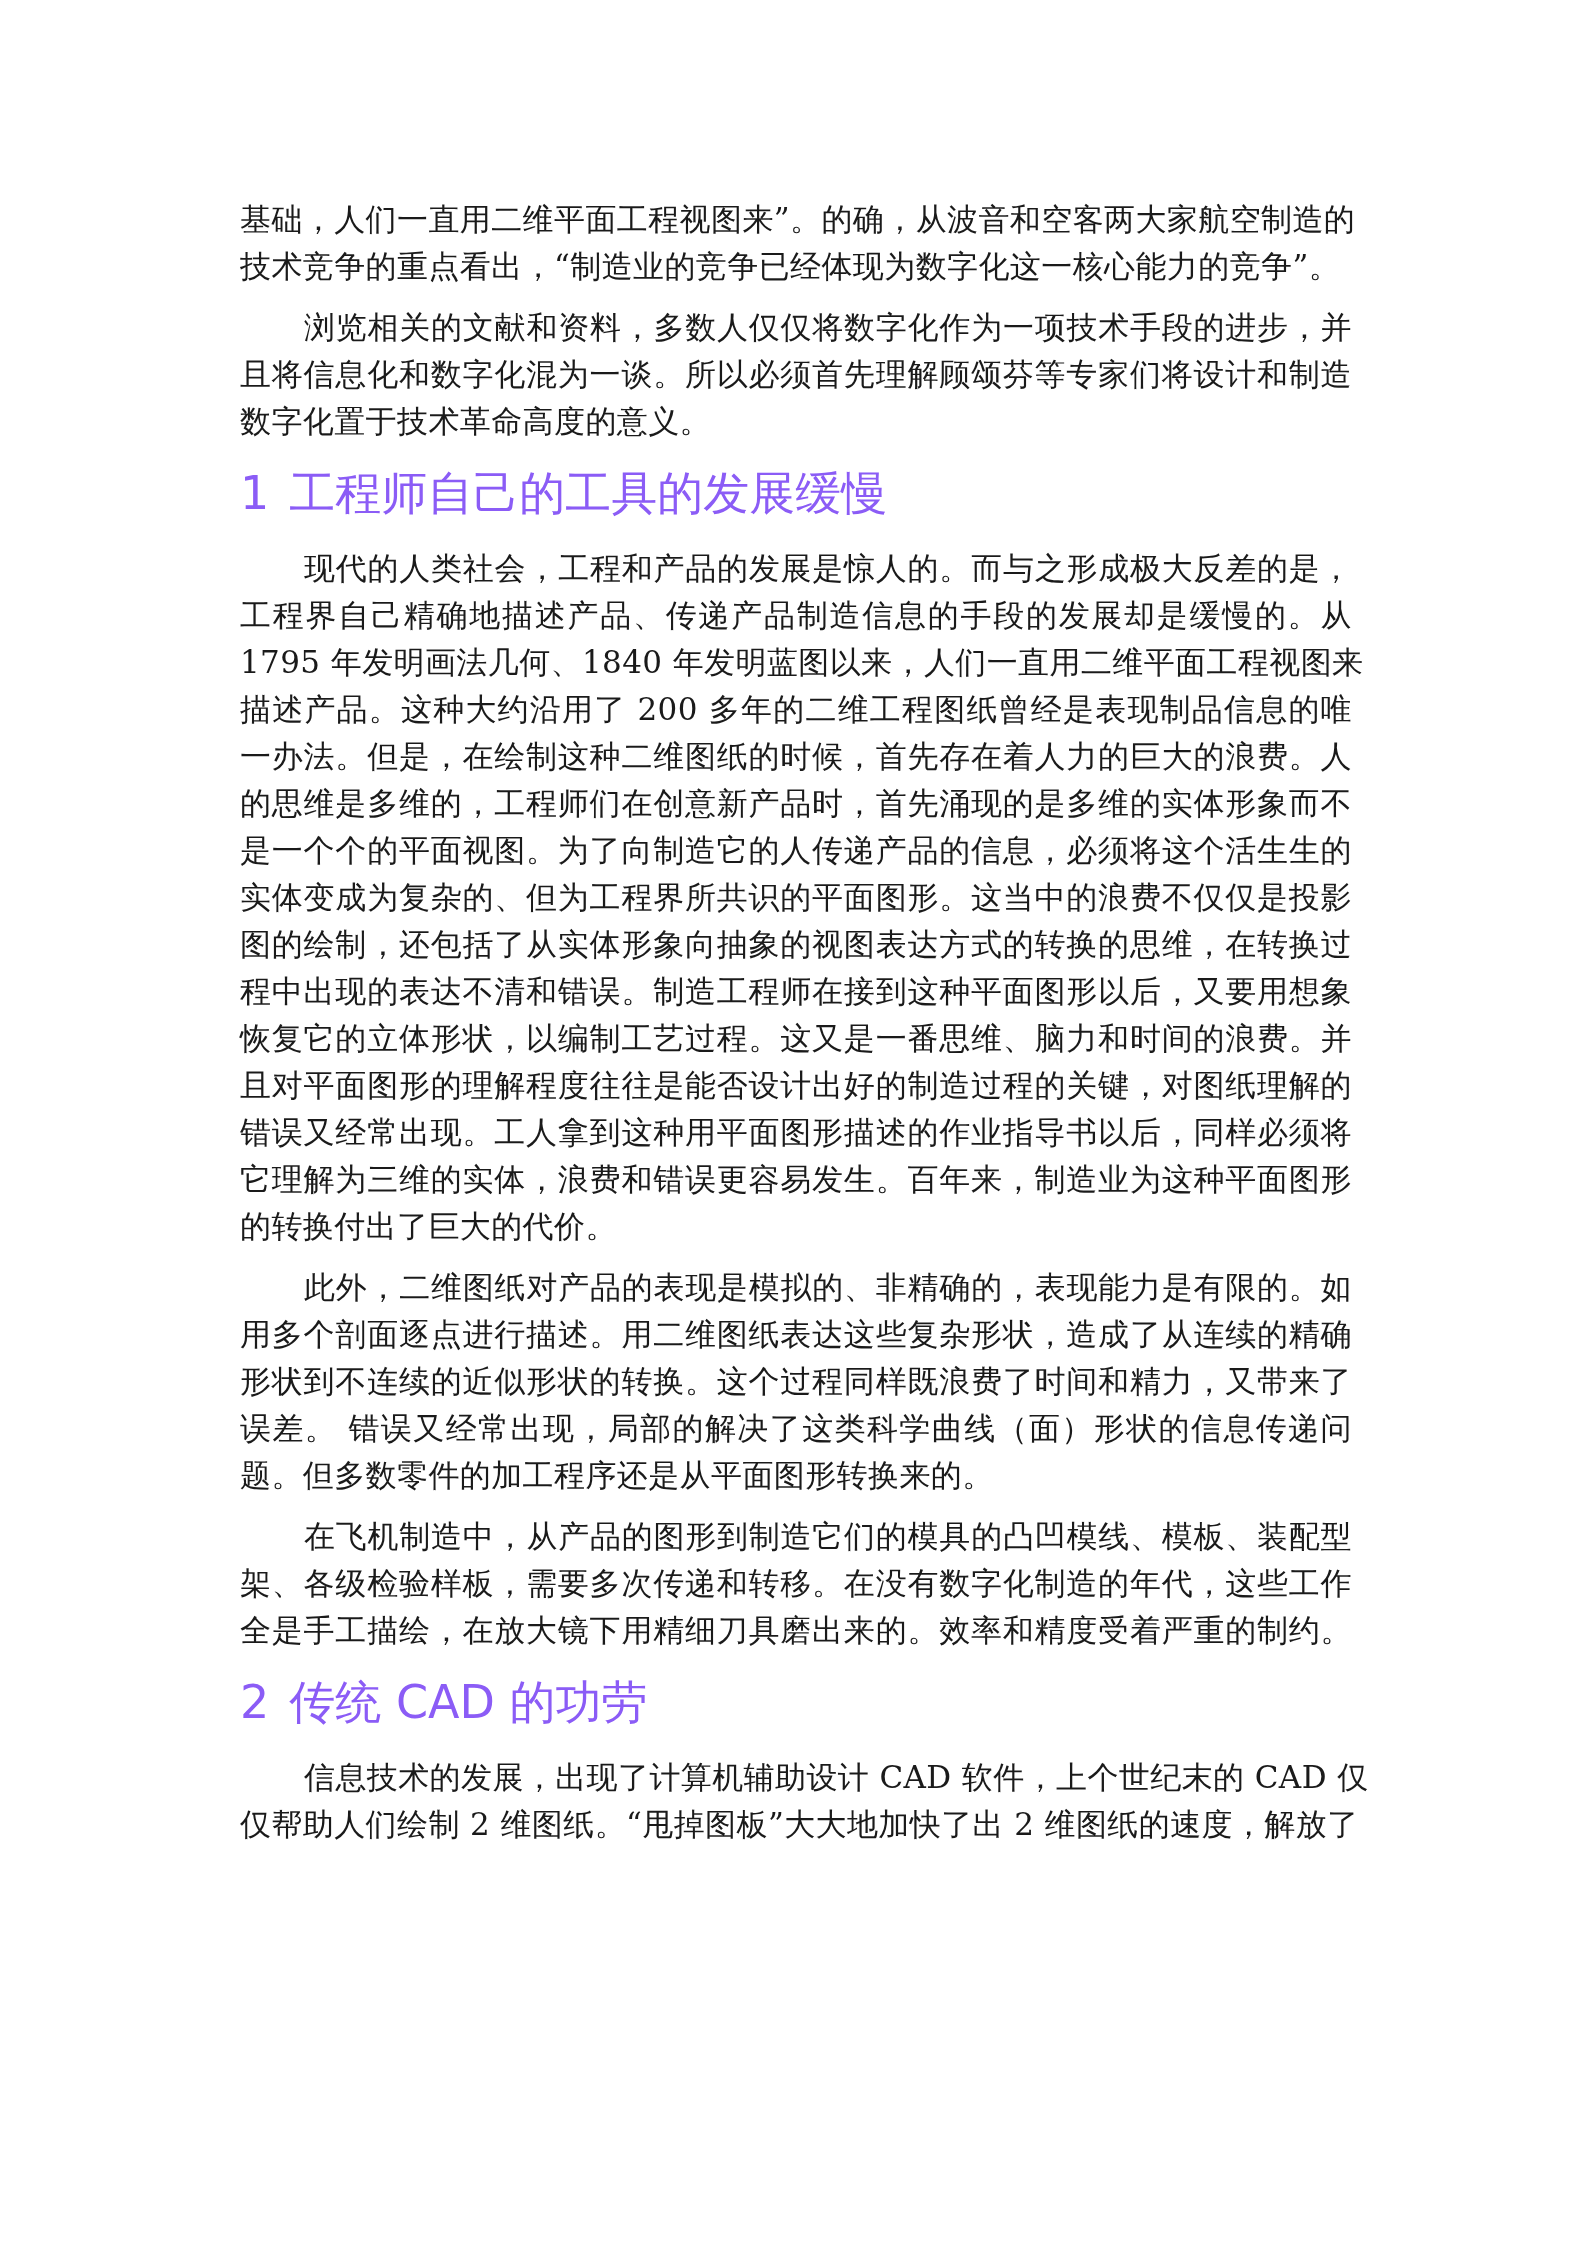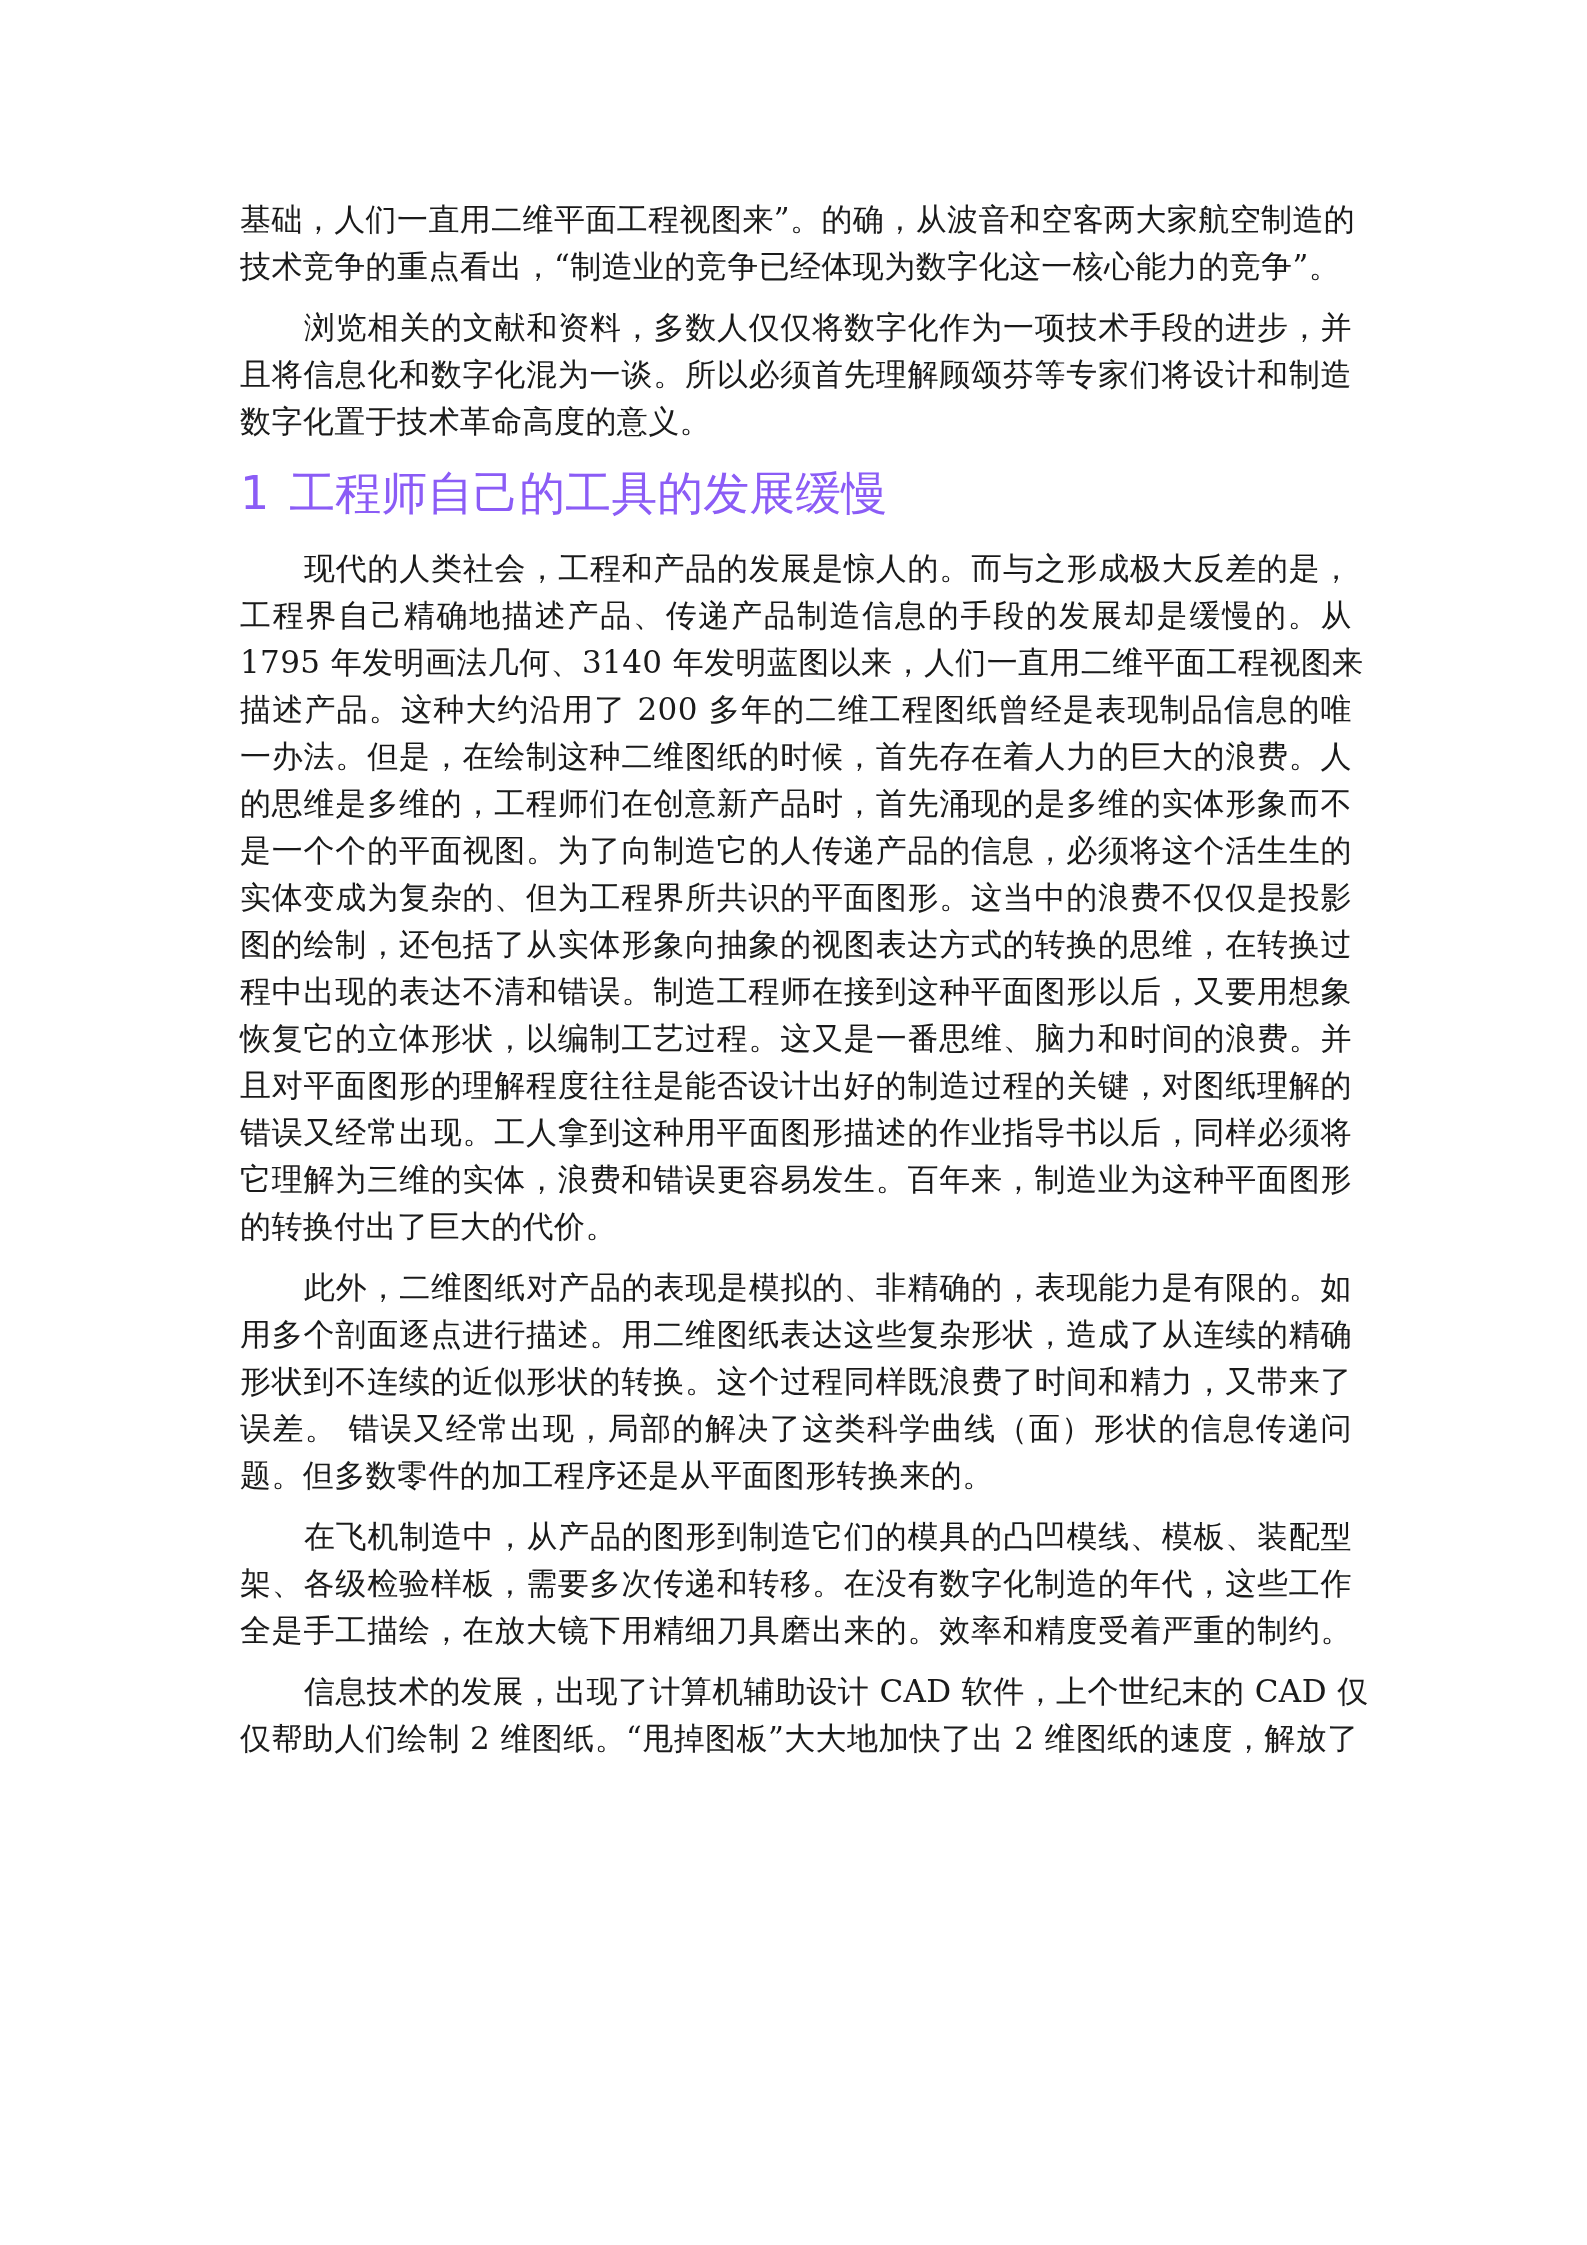--- a/index.html
+++ b/index.html
@@ -68,21 +68,21 @@
     <div class="line last">数字化置于技术革命高度的意义。</div>
   </div>
 
   <div class="heading">
     <span class="num">1</span><span>工程师自己的工具的发展缓慢</span>
   </div>
 
   <div class="para">
     <div class="line indent">现代的人类社会，工程和产品的发展是惊人的。而与之形成极大反差的是，</div>
     <div class="line">工程界自己精确地描述产品、传递产品制造信息的手段的发展却是缓慢的。从</div>
-    <div class="line">1795 年发明画法几何、3140 年发明蓝图以来，人们一直用二维平面工程视图来</div>
+    <div class="line">1795 年发明画法几何、1840 年发明蓝图以来，人们一直用二维平面工程视图来</div>
     <div class="line">描述产品。这种大约沿用了 200 多年的二维工程图纸曾经是表现制品信息的唯</div>
     <div class="line">一办法。但是，在绘制这种二维图纸的时候，首先存在着人力的巨大的浪费。人</div>
     <div class="line">的思维是多维的，工程师们在创意新产品时，首先涌现的是多维的实体形象而不</div>
     <div class="line">是一个个的平面视图。为了向制造它的人传递产品的信息，必须将这个活生生的</div>
     <div class="line">实体变成为复杂的、但为工程界所共识的平面图形。这当中的浪费不仅仅是投影</div>
     <div class="line">图的绘制，还包括了从实体形象向抽象的视图表达方式的转换的思维，在转换过</div>
     <div class="line">程中出现的表达不清和错误。制造工程师在接到这种平面图形以后，又要用想象</div>
     <div class="line">恢复它的立体形状，以编制工艺过程。这又是一番思维、脑力和时间的浪费。并</div>
     <div class="line">且对平面图形的理解程度往往是能否设计出好的制造过程的关键，对图纸理解的</div>
     <div class="line">错误又经常出现。工人拿到这种用平面图形描述的作业指导书以后，同样必须将</div>
@@ -97,19 +97,22 @@
     <div class="line">误差。 错误又经常出现，局部的解决了这类科学曲线（面）形状的信息传递问</div>
     <div class="line last">题。但多数零件的加工程序还是从平面图形转换来的。</div>
   </div>
 
   <div class="para">
     <div class="line indent">在飞机制造中，从产品的图形到制造它们的模具的凸凹模线、模板、装配型</div>
     <div class="line">架、各级检验样板，需要多次传递和转移。在没有数字化制造的年代，这些工作</div>
     <div class="line">全是手工描绘，在放大镜下用精细刀具磨出来的。效率和精度受着严重的制约。</div>
   </div>
 
+  <div class="heading">
+    <span class="num">2</span><span>传统 CAD 的功劳</span>
+  </div>
 
   <div class="para">
     <div class="line indent">信息技术的发展，出现了计算机辅助设计 CAD  软件，上个世纪末的 CAD  仅</div>
     <div class="line">仅帮助人们绘制 2 维图纸。“甩掉图板”大大地加快了出 2 维图纸的速度，解放了</div>
   </div>
 
 </div>
 
 </body></html>

